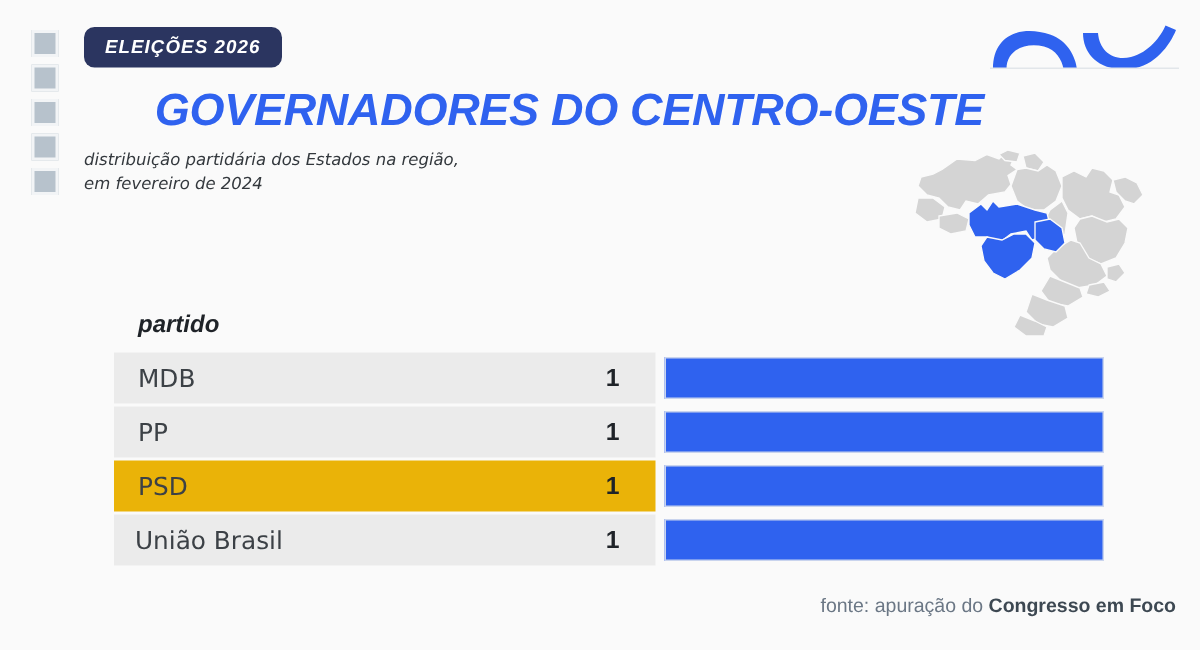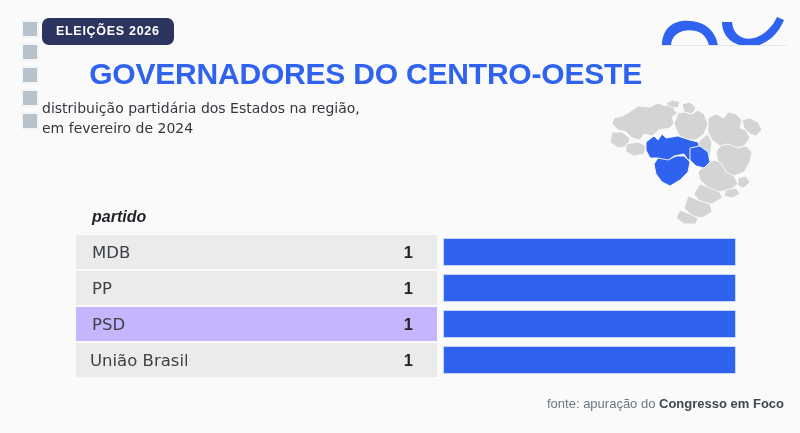--- a/index.html
+++ b/index.html
@@ -25,23 +25,24 @@
   .deco-sq {
     width: 18px;
     height: 18px;
     background: #b7c2cc;
     border: 2px solid #f2f4f6;
   }
 
   
   .header {
     position: absolute;
-    left: 42px;
+    left: 56px;
     top: 18px;
     width: 600px;
+    font-style: italic;
   }
 
   .badge {
     display: inline-block;
     background: #2b3560;
     color: #ffffff;
     font-size: 12.5px;
     font-weight: bold;
     letter-spacing: 0.7px;
     padding: 6px 14px 7px 14px;
@@ -56,21 +57,21 @@
     font-weight: bold;
     letter-spacing: -0.2px;
     font-family: "Liberation Sans", sans-serif;
     white-space: nowrap;
     text-align: right;
   }
 
   .subtitle {
     margin-top: 8px;
     color: #33383d;
-    font-size: 14px;
+    font-size: 11px;
     line-height: 1.42;
     font-weight: 400;
   }
 
   
   .logo {
     position: absolute;
     right: 14px;
     top: 0px;
     width: 126px;
@@ -261,21 +262,21 @@
       <div class="row-label-cell" style="background: rgb(235, 235, 235); gap: 32px;">
         <span class="party-name">PP</span>
         <span class="party-value">1</span>
       </div>
       <div class="bar-track">
         <div class="bar" style="width: 100%; background: rgb(47, 98, 239);"></div>
       </div>
     </div>
 
     <div class="row">
-      <div class="row-label-cell" style="background: #c4b5fd;">
+      <div class="row-label-cell" style="background: #eab308;">
         <span class="party-name">PSD</span>
         <span class="party-value">1</span>
       </div>
       <div class="bar-track">
         <div class="bar" style="width: 100%; background: rgb(47, 98, 239);"></div>
       </div>
     </div>
 
     <div class="row">
       <div class="row-label-cell" style="background: rgb(235, 235, 235); padding-left: 14px;">

